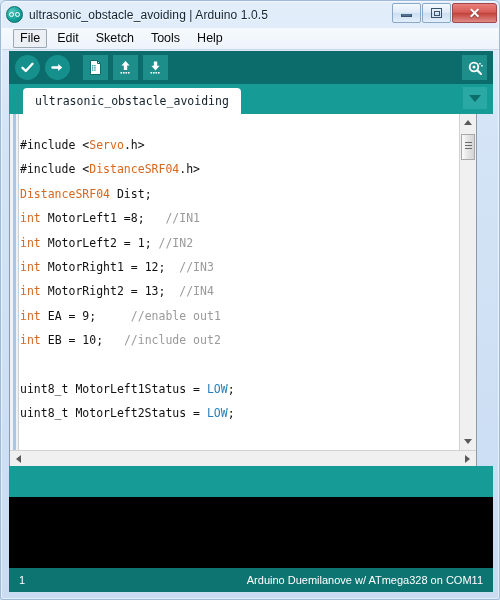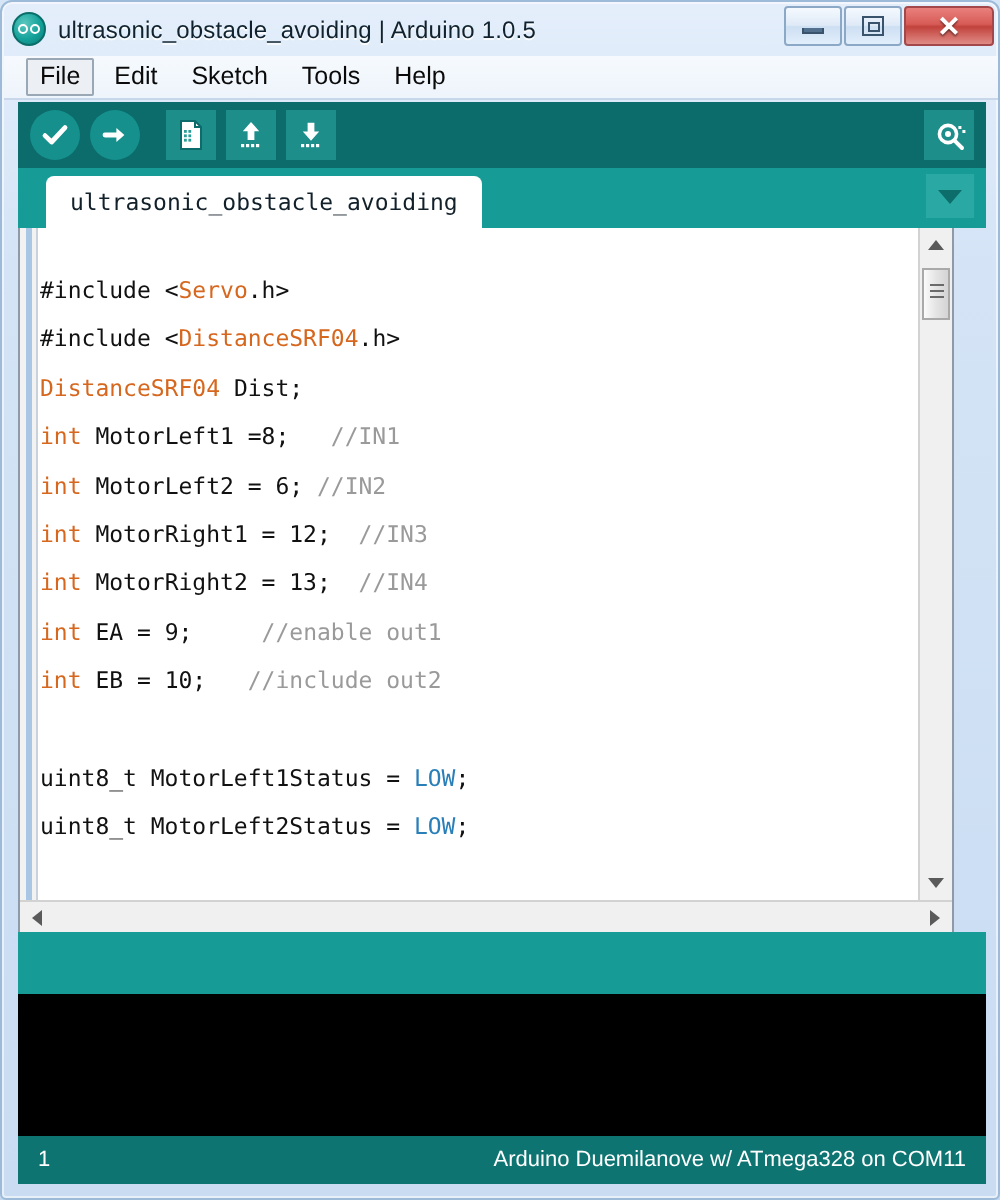--- a/index.html
+++ b/index.html
@@ -534,21 +534,21 @@
     <div class="editor-wrap">
       <div class="gutter">
         <div class="gutter-accent"></div>
       </div>
 
       <div class="code" id="code-area">
           <div class="code-line"><span class="tok-plain">#include </span><span class="tok-plain">&lt;</span><span class="tok-lib">Servo</span><span class="tok-plain">.h&gt;</span></div>
           <div class="code-line"><span class="tok-plain">#include </span><span class="tok-plain">&lt;</span><span class="tok-lib">DistanceSRF04</span><span class="tok-plain">.h&gt;</span></div>
           <div class="code-line"><span class="tok-lib">DistanceSRF04</span><span class="tok-plain"> Dist;</span></div>
           <div class="code-line"><span class="tok-kw">int</span><span class="tok-plain"> MotorLeft1 =8;   </span><span class="tok-cmt">//IN1</span></div>
-          <div class="code-line"><span class="tok-kw">int</span><span class="tok-plain"> MotorLeft2 = 6; </span><span class="tok-cmt">//IN2</span></div>
+          <div class="code-line"><span class="tok-kw">int</span><span class="tok-plain"> MotorLeft2 = 1; </span><span class="tok-cmt">//IN2</span></div>
           <div class="code-line"><span class="tok-kw">int</span><span class="tok-plain"> MotorRight1 = 12;  </span><span class="tok-cmt">//IN3</span></div>
           <div class="code-line"><span class="tok-kw">int</span><span class="tok-plain"> MotorRight2 = 13;  </span><span class="tok-cmt">//IN4</span></div>
           <div class="code-line"><span class="tok-kw">int</span><span class="tok-plain"> EA = 9;     </span><span class="tok-cmt">//enable out1</span></div>
           <div class="code-line"><span class="tok-kw">int</span><span class="tok-plain"> EB = 10;   </span><span class="tok-cmt">//include out2</span></div>
           <div class="code-line">&nbsp;</div>
           <div class="code-line"><span class="tok-plain">uint8_t MotorLeft1Status = </span><span class="tok-const">LOW</span><span class="tok-plain">;</span></div>
           <div class="code-line"><span class="tok-plain">uint8_t MotorLeft2Status = </span><span class="tok-const">LOW</span><span class="tok-plain">;</span></div>
         </div>
 
       <div class="vscroll">

